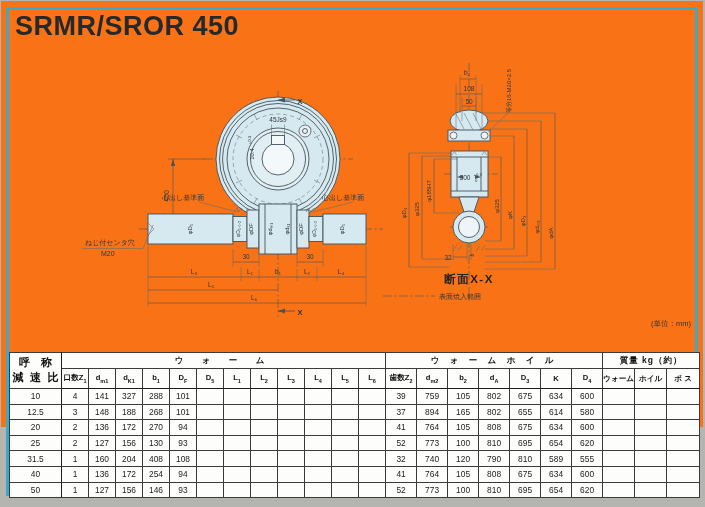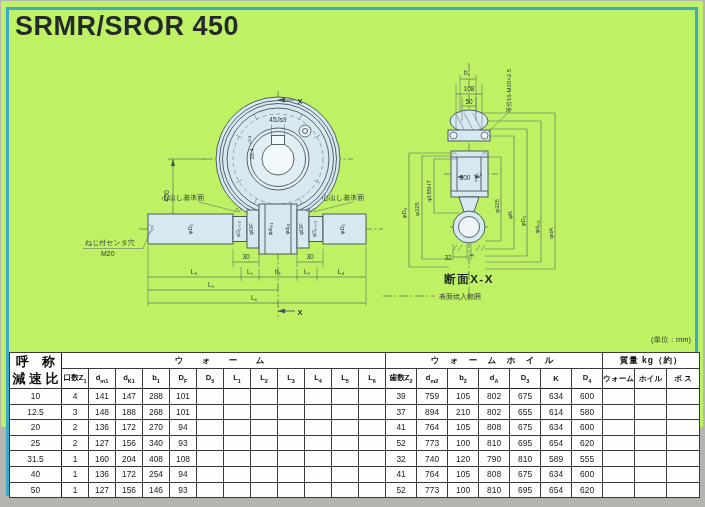--- a/index.html
+++ b/index.html
@@ -1,22 +1,22 @@
 <!DOCTYPE html>
 <html><head>
 <meta charset="utf-8">
 <style>
   html,body{margin:0;padding:0;width:705px;height:507px;background:#b4b4b1;overflow:hidden;
     font-family:"Liberation Sans",sans-serif;}
-  .sheet{position:absolute;left:1px;top:1px;width:702px;height:426px;background:#bef264;}
+  .sheet{position:absolute;left:1px;top:1px;width:702px;height:426px;background:#f97316;}
   .frame{position:absolute;left:5px;top:6px;width:686px;height:483px;border:3px solid #3ba9c9;
     background:transparent;pointer-events:none;}
   .title{position:absolute;left:14px;top:10px;font-size:27px;font-weight:bold;color:#25292c;
     letter-spacing:0.5px;white-space:nowrap;}
-  .unit-note{position:absolute;right:12px;top:334px;font-size:7.5px;color:#333;}
+  .unit-note{position:absolute;right:12px;top:318px;font-size:7.5px;color:#333;}
   .drawing{position:absolute;left:0;top:0;}
 
   
   .ln{stroke:#46545a;stroke-width:0.9;fill:none;}
   .lnt{stroke:#5d6d73;stroke-width:0.55;fill:none;}
   .cl{stroke:#4a5a60;stroke-width:0.65;stroke-dasharray:9 2.5 2 2.5;fill:none;}
   .fillb{fill:#d7e9f0;stroke:#46545a;stroke-width:0.95;}
   .fillw{fill:#f3f8fa;stroke:#46545a;stroke-width:0.9;}
   .dim{stroke:#46545a;stroke-width:0.6;fill:none;}
   .ah{fill:#46545a;stroke:none;}
@@ -31,21 +31,21 @@
   table{border-collapse:collapse;table-layout:fixed;width:690px;border:1.6px solid #1e1e1e;background:#fdfdfb;}
   th,td{border:0.8px solid #3a3a3a;text-align:center;padding:0;overflow:hidden;white-space:nowrap;}
   th.group-h{font-size:8.5px;font-weight:bold;height:15px;color:#111;}
   th.g1{letter-spacing:8px;}
   th.g2{letter-spacing:4px;}
   th.g3{letter-spacing:1px;}
   th.sub-h{font-size:7.6px;font-weight:bold;height:19px;color:#111;}
   th.sub-h sub,td sub{font-size:5.5px;}
   td{font-size:8.4px;height:14.6px;color:#1b1b1b;}
   td.ratio{font-weight:normal;border-right:1.6px solid #1e1e1e;}
-  th.ratio-h{font-size:13px;font-weight:bold;line-height:1.3;border-right:1.6px solid #1e1e1e;color:#111;}
+  th.ratio-h{font-size:11px;font-weight:bold;line-height:1.3;border-right:1.6px solid #1e1e1e;color:#111;font-family:Liberation Mono, monospace;}
   .gsep{border-left:1.6px solid #1e1e1e !important;}
   thead tr.subrow th{border-bottom:1.4px solid #1e1e1e;}
 </style>
 </head>
 <body>
 
 <div class="sheet">
   <div class="frame"></div>
 
   <div class="title">SRMR/SROR 450</div>
@@ -318,21 +318,21 @@
             <th class="sub-h gsep"><span>ウォーム</span></th>
             <th class="sub-h"><span>ホイル</span></th>
             <th class="sub-h"><span>ボ ス</span></th>
           </tr>
       </thead>
       <tbody id="table-body">
           <tr>
             <td class="ratio">10</td>
             <td>4</td>
             <td>141</td>
-            <td>147</td>
+            <td>327</td>
             <td>288</td>
             <td>101</td>
             <td></td>
             <td></td>
             <td></td>
             <td></td>
             <td></td>
             <td></td>
             <td></td>
             <td class="gsep">39</td>
@@ -355,21 +355,21 @@
             <td>101</td>
             <td></td>
             <td></td>
             <td></td>
             <td></td>
             <td></td>
             <td></td>
             <td></td>
             <td class="gsep">37</td>
             <td>894</td>
-            <td>210</td>
+            <td>165</td>
             <td>802</td>
             <td>655</td>
             <td>614</td>
             <td>580</td>
             <td class="gsep"></td>
             <td></td>
             <td></td>
           </tr>
           <tr>
             <td class="ratio">20</td>
@@ -394,21 +394,21 @@
             <td>600</td>
             <td class="gsep"></td>
             <td></td>
             <td></td>
           </tr>
           <tr>
             <td class="ratio">25</td>
             <td>2</td>
             <td>127</td>
             <td>156</td>
-            <td>340</td>
+            <td>130</td>
             <td>93</td>
             <td></td>
             <td></td>
             <td></td>
             <td></td>
             <td></td>
             <td></td>
             <td></td>
             <td class="gsep">52</td>
             <td>773</td>

